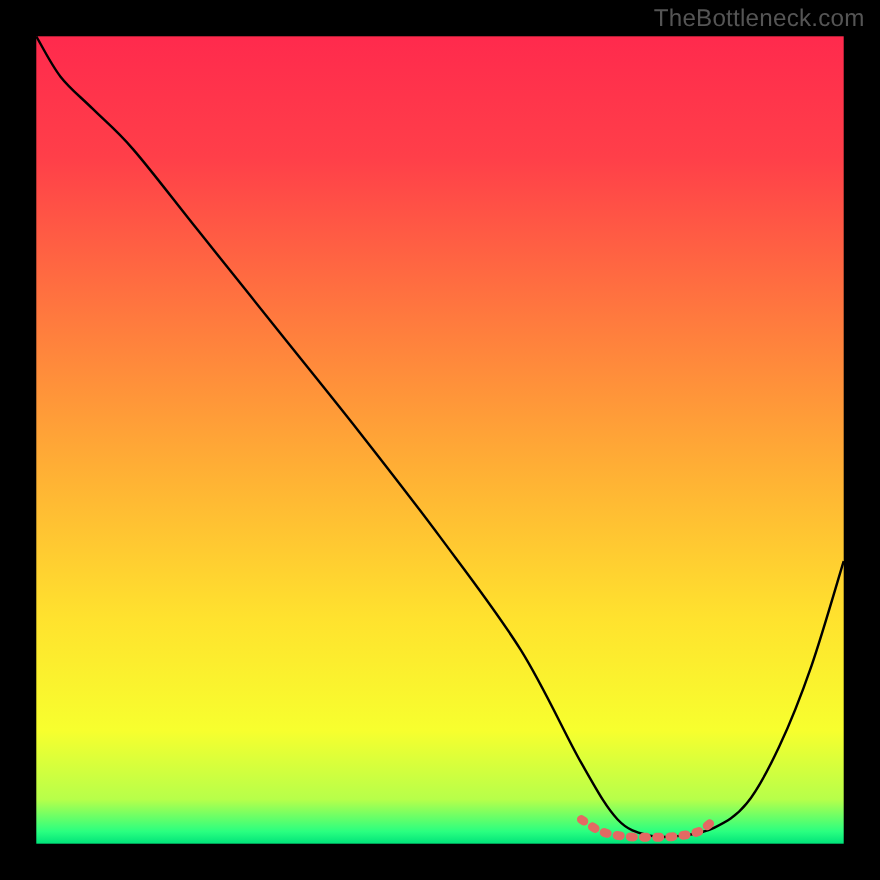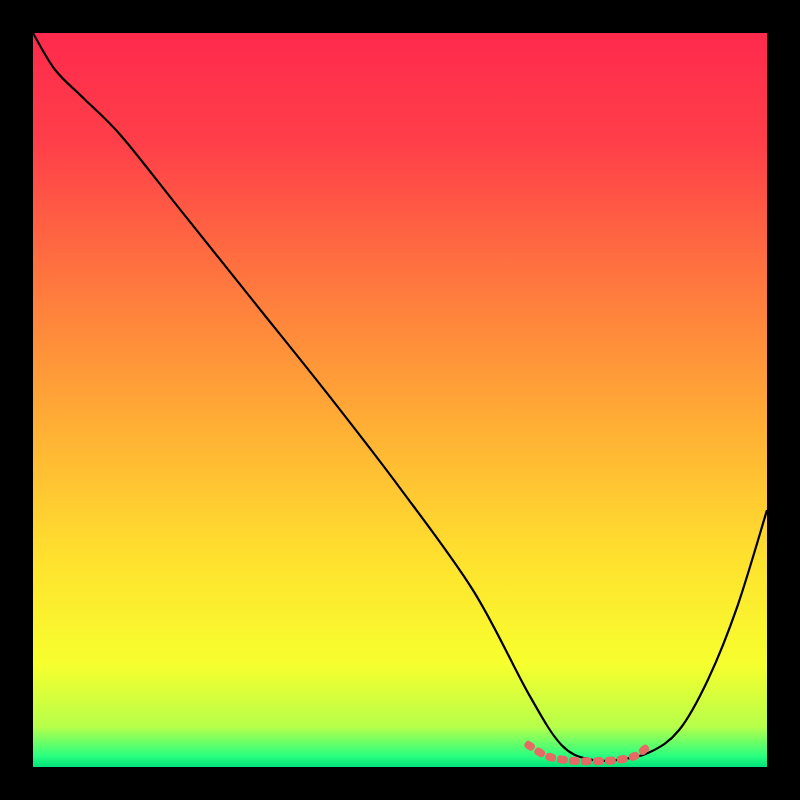--- a/index.html
+++ b/index.html
@@ -48,13 +48,14 @@
           <stop offset="86%" stop-color="#f7ff2e"></stop>
           <stop offset="94.5%" stop-color="#b7ff4a"></stop>
           <stop offset="98.5%" stop-color="#2aff80"></stop>
           <stop offset="100%" stop-color="#00e37a"></stop>
         </linearGradient>
     </defs>
     <rect id="plot-rect" fill="url(#bg-grad)" x="33" y="33" width="734" height="734"></rect>
     <path id="curve-path" fill="none" stroke-width="2.2" stroke-linejoin="round" d="M 33 33 C 36.67 39.116666666666674, 46.45666666666666 58.690000000000055, 55.019999999999996 69.70000000000005 C 63.58333333333333 80.71000000000004, 73.36999999999999 88.04999999999995, 84.38 99.05999999999995 C 95.39 110.06999999999994, 105.17666666666666 117.41, 121.08 135.76 C 136.98333333333335 154.10999999999999, 157.78 181.63499999999996, 179.8 209.15999999999997 C 201.82000000000002 236.68499999999997, 228.73333333333332 270.32666666666665, 253.2 300.90999999999997 C 277.66666666666663 331.4933333333333, 302.1333333333333 361.465, 326.6 392.65999999999997 C 351.0666666666667 423.85499999999996, 375.53333333333336 455.04999999999995, 400 488.08 C 424.46666666666664 521.11, 451.9916666666666 556.5866666666667, 473.4 590.84 C 494.80833333333334 625.0933333333334, 513.77 667.9100000000001, 528.45 693.6 C 543.1300000000001 719.29, 551.0816666666667 733.97, 561.48 744.98 C 571.8783333333333 755.99, 581.0533333333334 757.2133333333334, 590.84 759.66 C 600.6266666666667 762.1066666666666, 610.4133333333334 760.8833333333333, 620.2 759.66 C 629.9866666666667 758.4366666666666, 639.7733333333333 757.2133333333334, 649.56 752.32 C 659.3466666666666 747.4266666666667, 669.1333333333333 742.5333333333333, 678.92 730.3 C 688.7066666666666 718.0666666666666, 698.4933333333333 699.7166666666666, 708.28 678.92 C 718.0666666666666 658.1233333333333, 727.8533333333334 633.6566666666666, 737.64 605.52 C 747.4266666666666 577.3833333333333, 762.1066666666667 526.0033333333333, 767 510.1" stroke="#000000"></path>
     <path id="highlight-path" fill="none" stroke-width="8" stroke-linecap="round" stroke-linejoin="round" stroke-dasharray="3 9" d="M 528.45 744.98 C 531.5083333333333 746.815, 540.0716666666666 753.421, 546.8 755.99 C 553.5283333333333 758.559, 561.4799999999999 759.5376666666666, 568.8199999999999 760.394 C 576.16 761.2503333333334, 583.5 761.128, 590.84 761.128 C 598.1800000000001 761.128, 605.52 761.2503333333334, 612.86 760.394 C 620.2 759.5376666666666, 628.7633333333333 758.559, 634.88 755.99 C 640.9966666666667 753.421, 647.1133333333332 746.815, 649.56 744.98" stroke="#e46a63"></path>
   </svg>
+  <div class="watermark">TheBottleneck.com</div>
 </div>
 
 </body></html>

